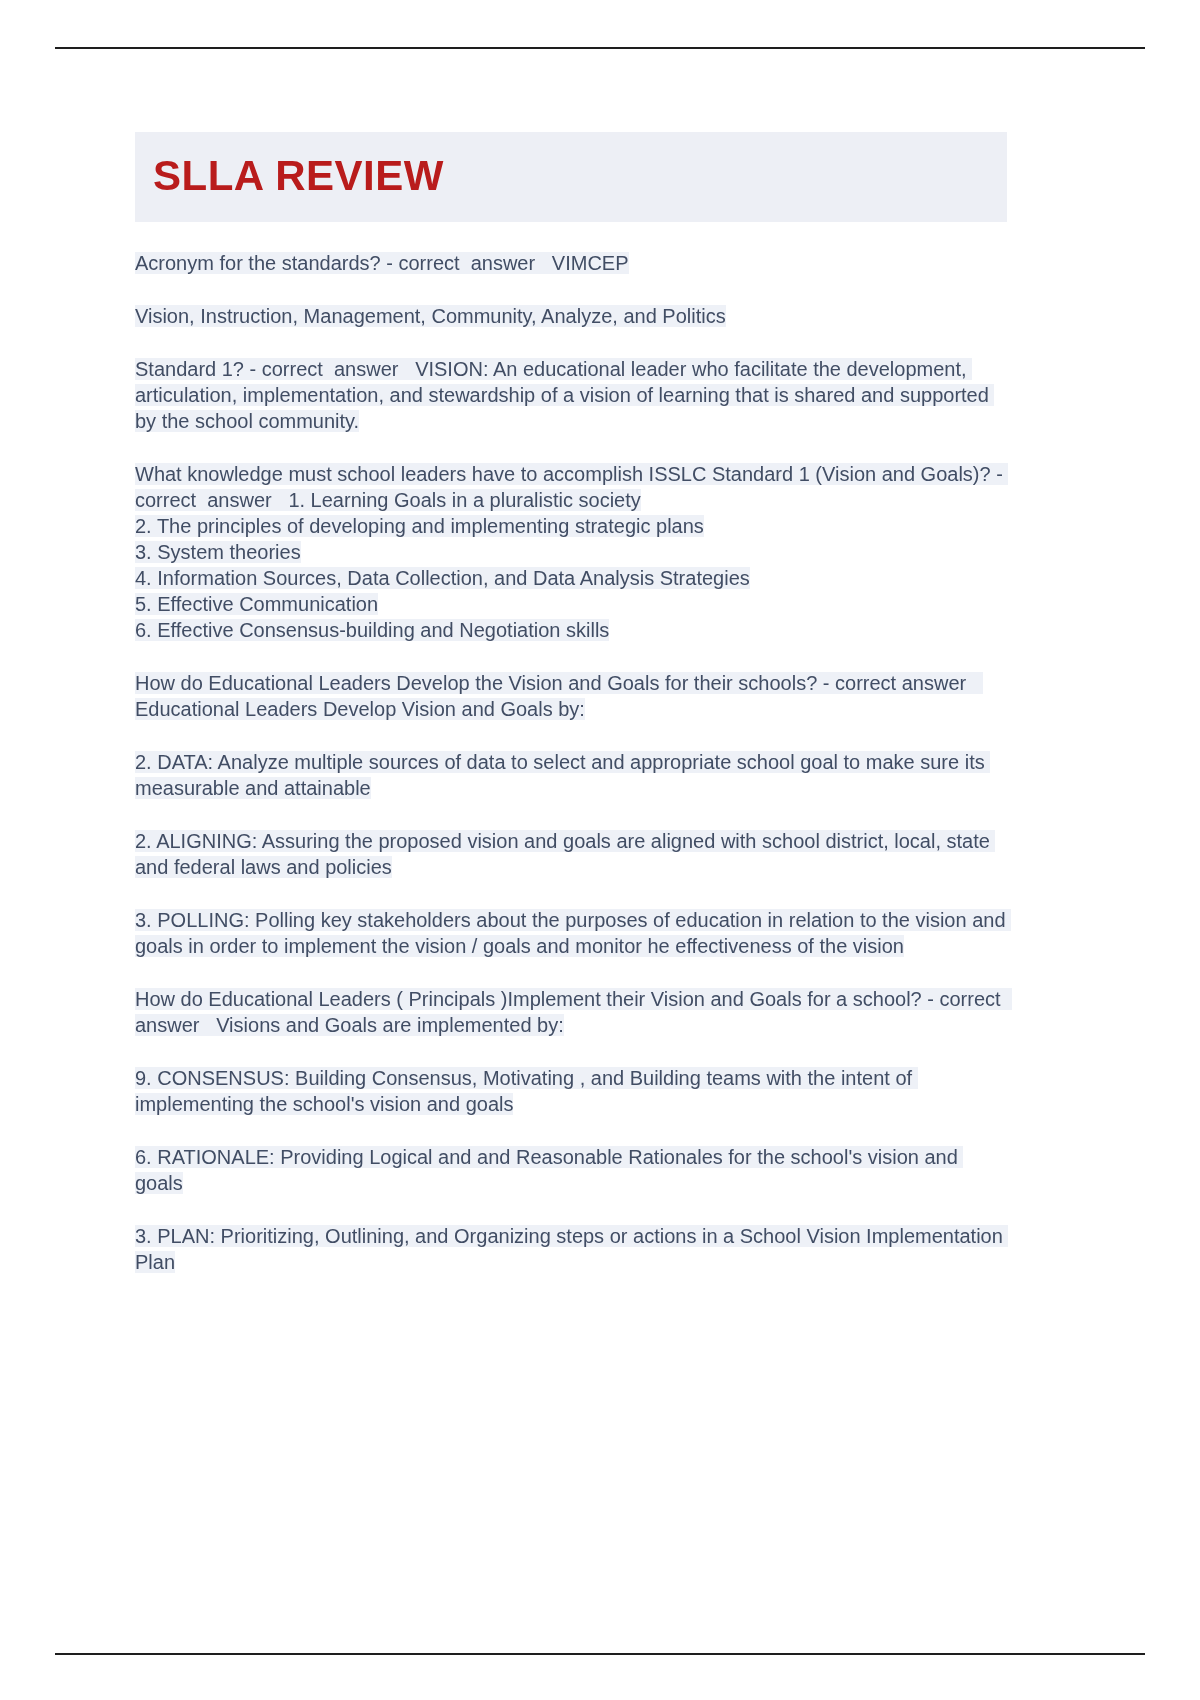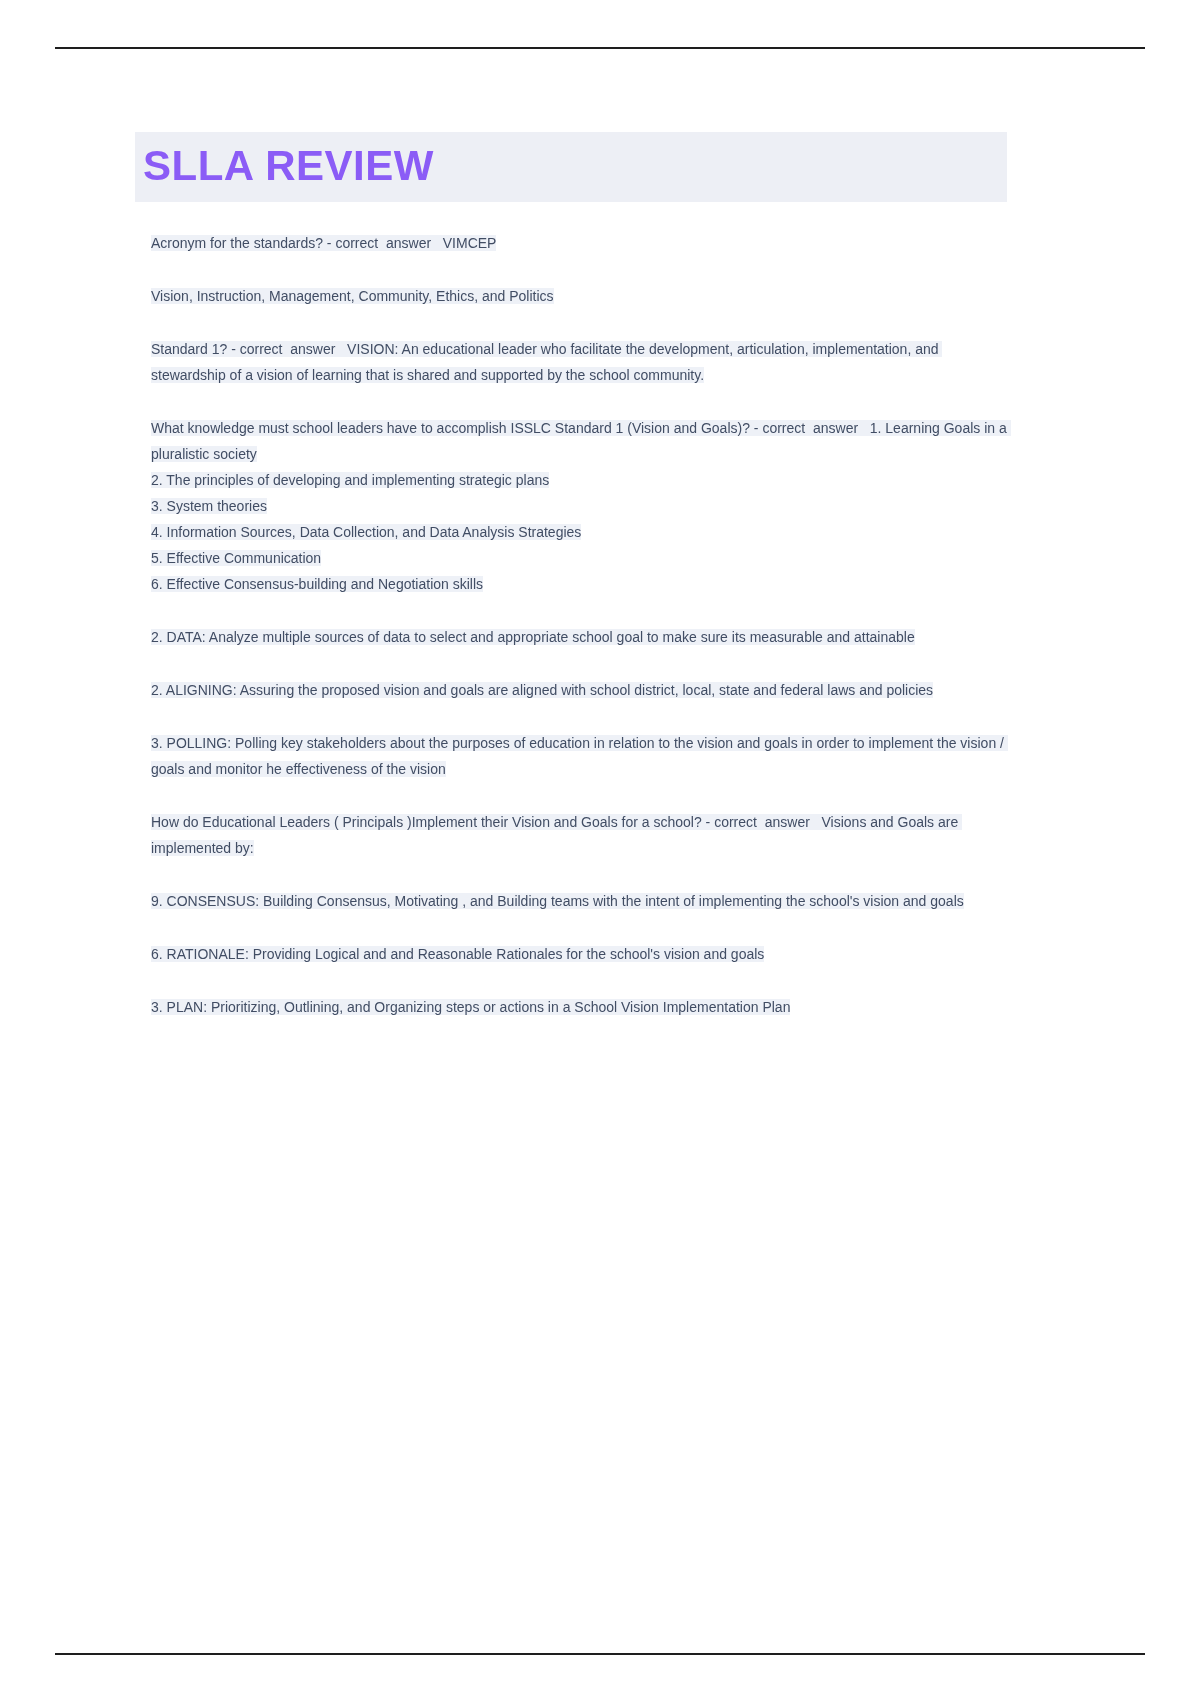--- a/index.html
+++ b/index.html
@@ -36,32 +36,32 @@
     top: 132px;
     width: 872px;
   }
 
   .title-block {
     background: #edeff5;
     padding: 6px 8px 8px 4px;
     margin: 0 0 28px 0;
   }
   .title-block h1 {
-    margin: 4px;
+    margin: 14px;
     font-size: 42px;
     line-height: 48px;
     font-weight: 700;
     letter-spacing: 0.5px;
-    color: #8b5cf6;
+    color: #b91c1c;
     font-family: "Liberation Sans", sans-serif;
   }
 
   .para {
-    margin: 0 0 27px 16px;
-    font-size: 14px;
+    margin: 0 0 27px 0;
+    font-size: 20px;
     line-height: 26px;
     color: #414d64;
   }
   .hl {
     background-color: #eef1f7;
     white-space: pre-wrap;
     box-decoration-break: clone;
     -webkit-box-decoration-break: clone;
   }
 </style>
@@ -73,31 +73,32 @@
   <div class="rule rule-top"></div>
 
   <div class="content">
 
     <div class="title-block">
       <h1>SLLA REVIEW</h1>
     </div>
 
     <p class="para"><span class="hl">Acronym for the standards? - correct  answer   VIMCEP</span></p>
 
-    <p class="para"><span class="hl">Vision, Instruction, Management, Community, Ethics, and Politics</span></p>
+    <p class="para"><span class="hl">Vision, Instruction, Management, Community, Analyze, and Politics</span></p>
 
     <p class="para"><span class="hl">Standard 1? - correct  answer   VISION: An educational leader who facilitate the development, articulation, implementation, and stewardship of a vision of learning that is shared and supported by the school community.</span></p>
 
     <p class="para"><span class="hl">What knowledge must school leaders have to accomplish ISSLC Standard 1 (Vision and Goals)? - correct  answer   1. Learning Goals in a pluralistic society
 2. The principles of developing and implementing strategic plans
 3. System theories
 4. Information Sources, Data Collection, and Data Analysis Strategies
 5. Effective Communication
 6. Effective Consensus-building and Negotiation skills</span></p>
 
+    <p class="para"><span class="hl">How do Educational Leaders Develop the Vision and Goals for their schools? - correct answer   Educational Leaders Develop Vision and Goals by:</span></p>
 
     <p class="para"><span class="hl">2. DATA: Analyze multiple sources of data to select and appropriate school goal to make sure its measurable and attainable</span></p>
 
     <p class="para"><span class="hl">2. ALIGNING: Assuring the proposed vision and goals are aligned with school district, local, state and federal laws and policies</span></p>
 
     <p class="para"><span class="hl">3. POLLING: Polling key stakeholders about the purposes of education in relation to the vision and goals in order to implement the vision / goals and monitor he effectiveness of the vision</span></p>
 
     <p class="para"><span class="hl">How do Educational Leaders ( Principals )Implement their Vision and Goals for a school? - correct  answer   Visions and Goals are implemented by:</span></p>
 
 

